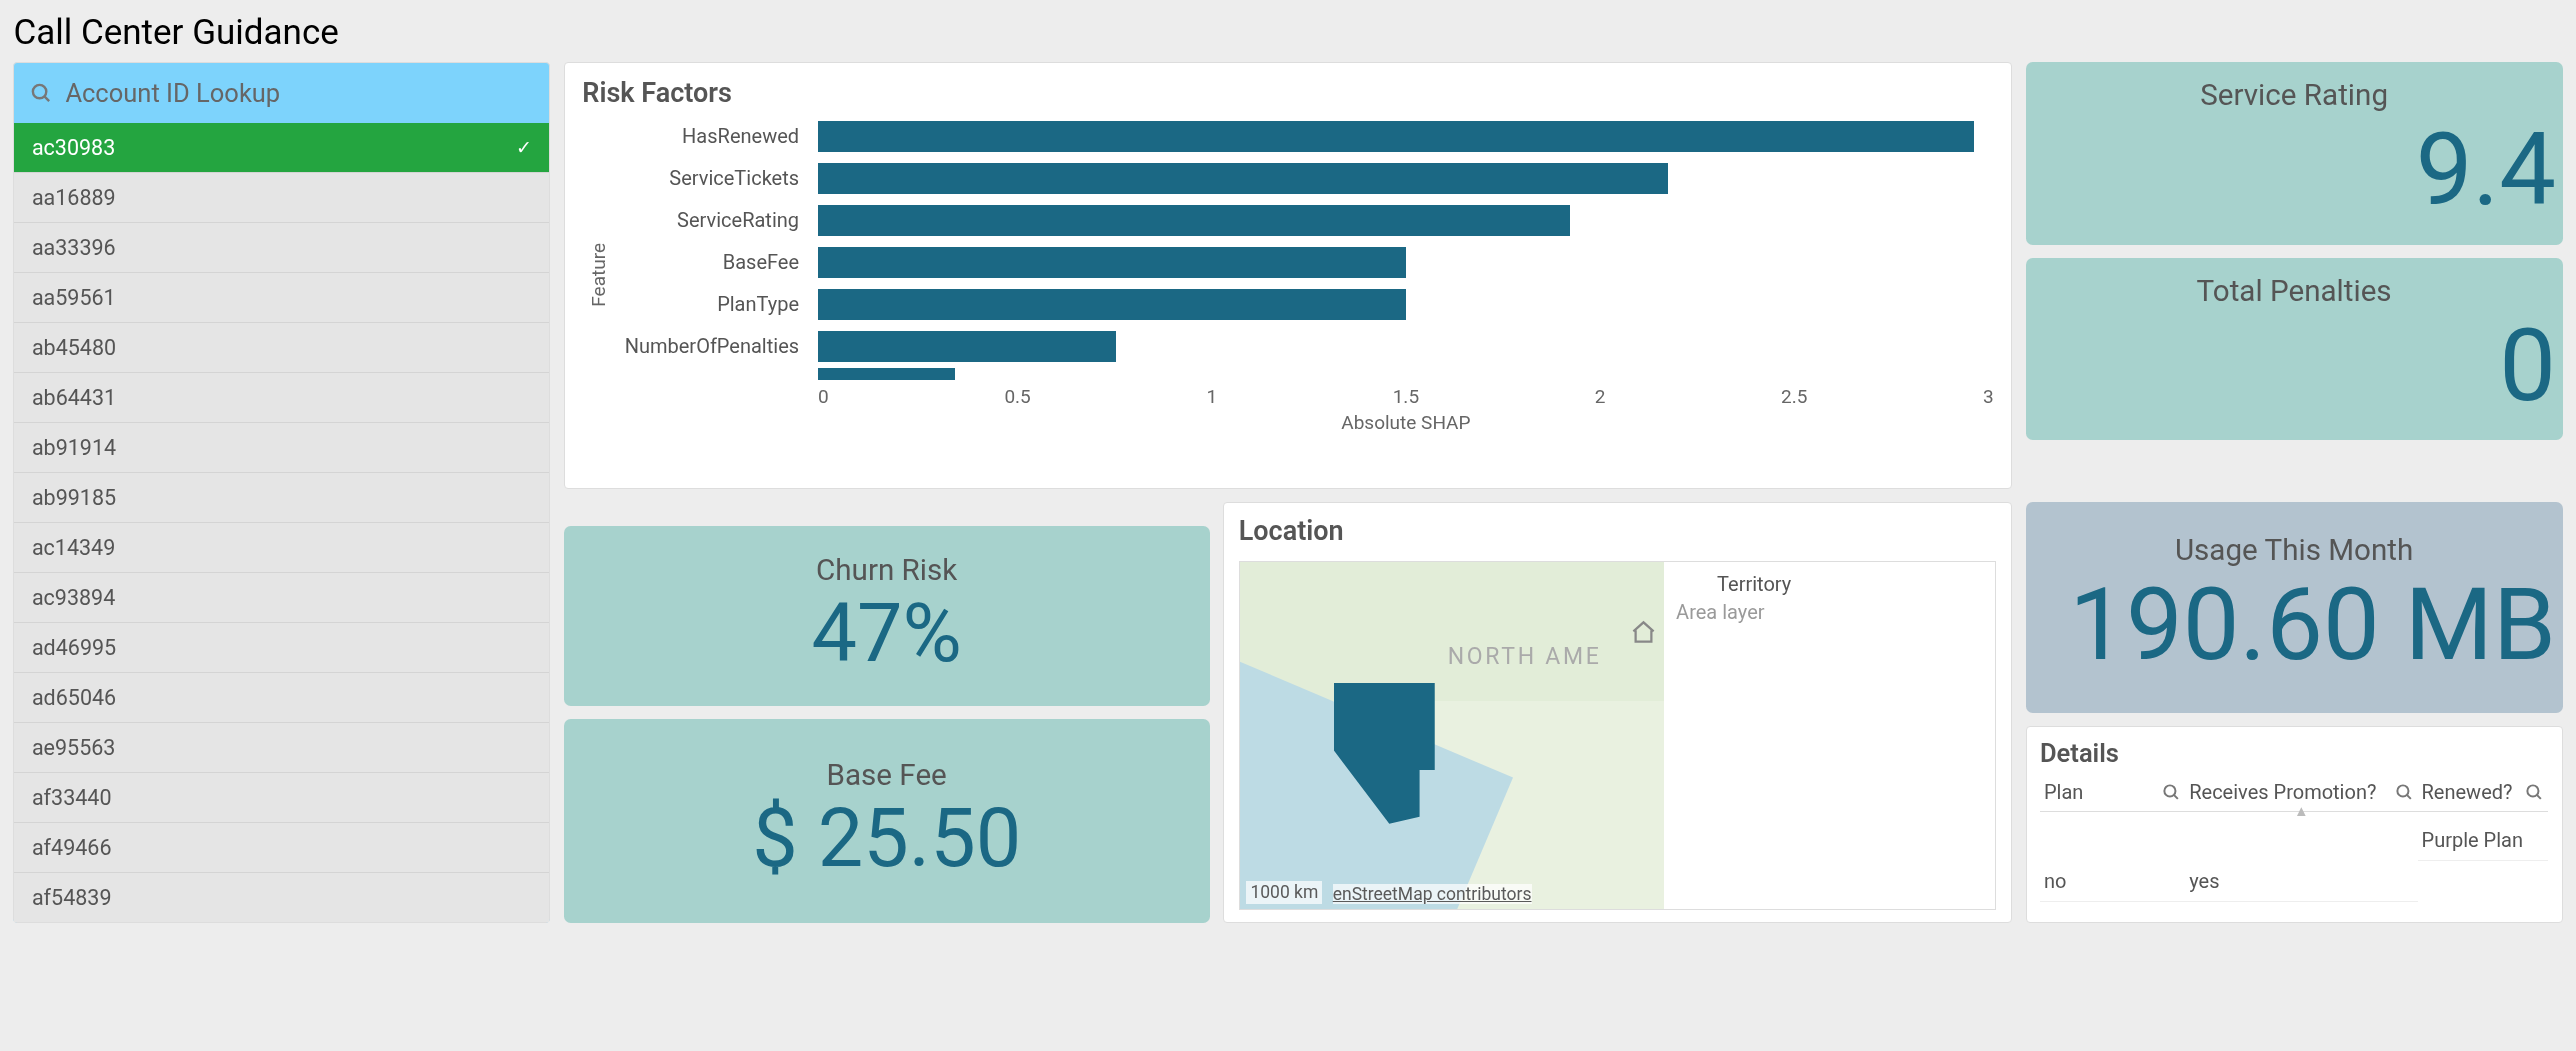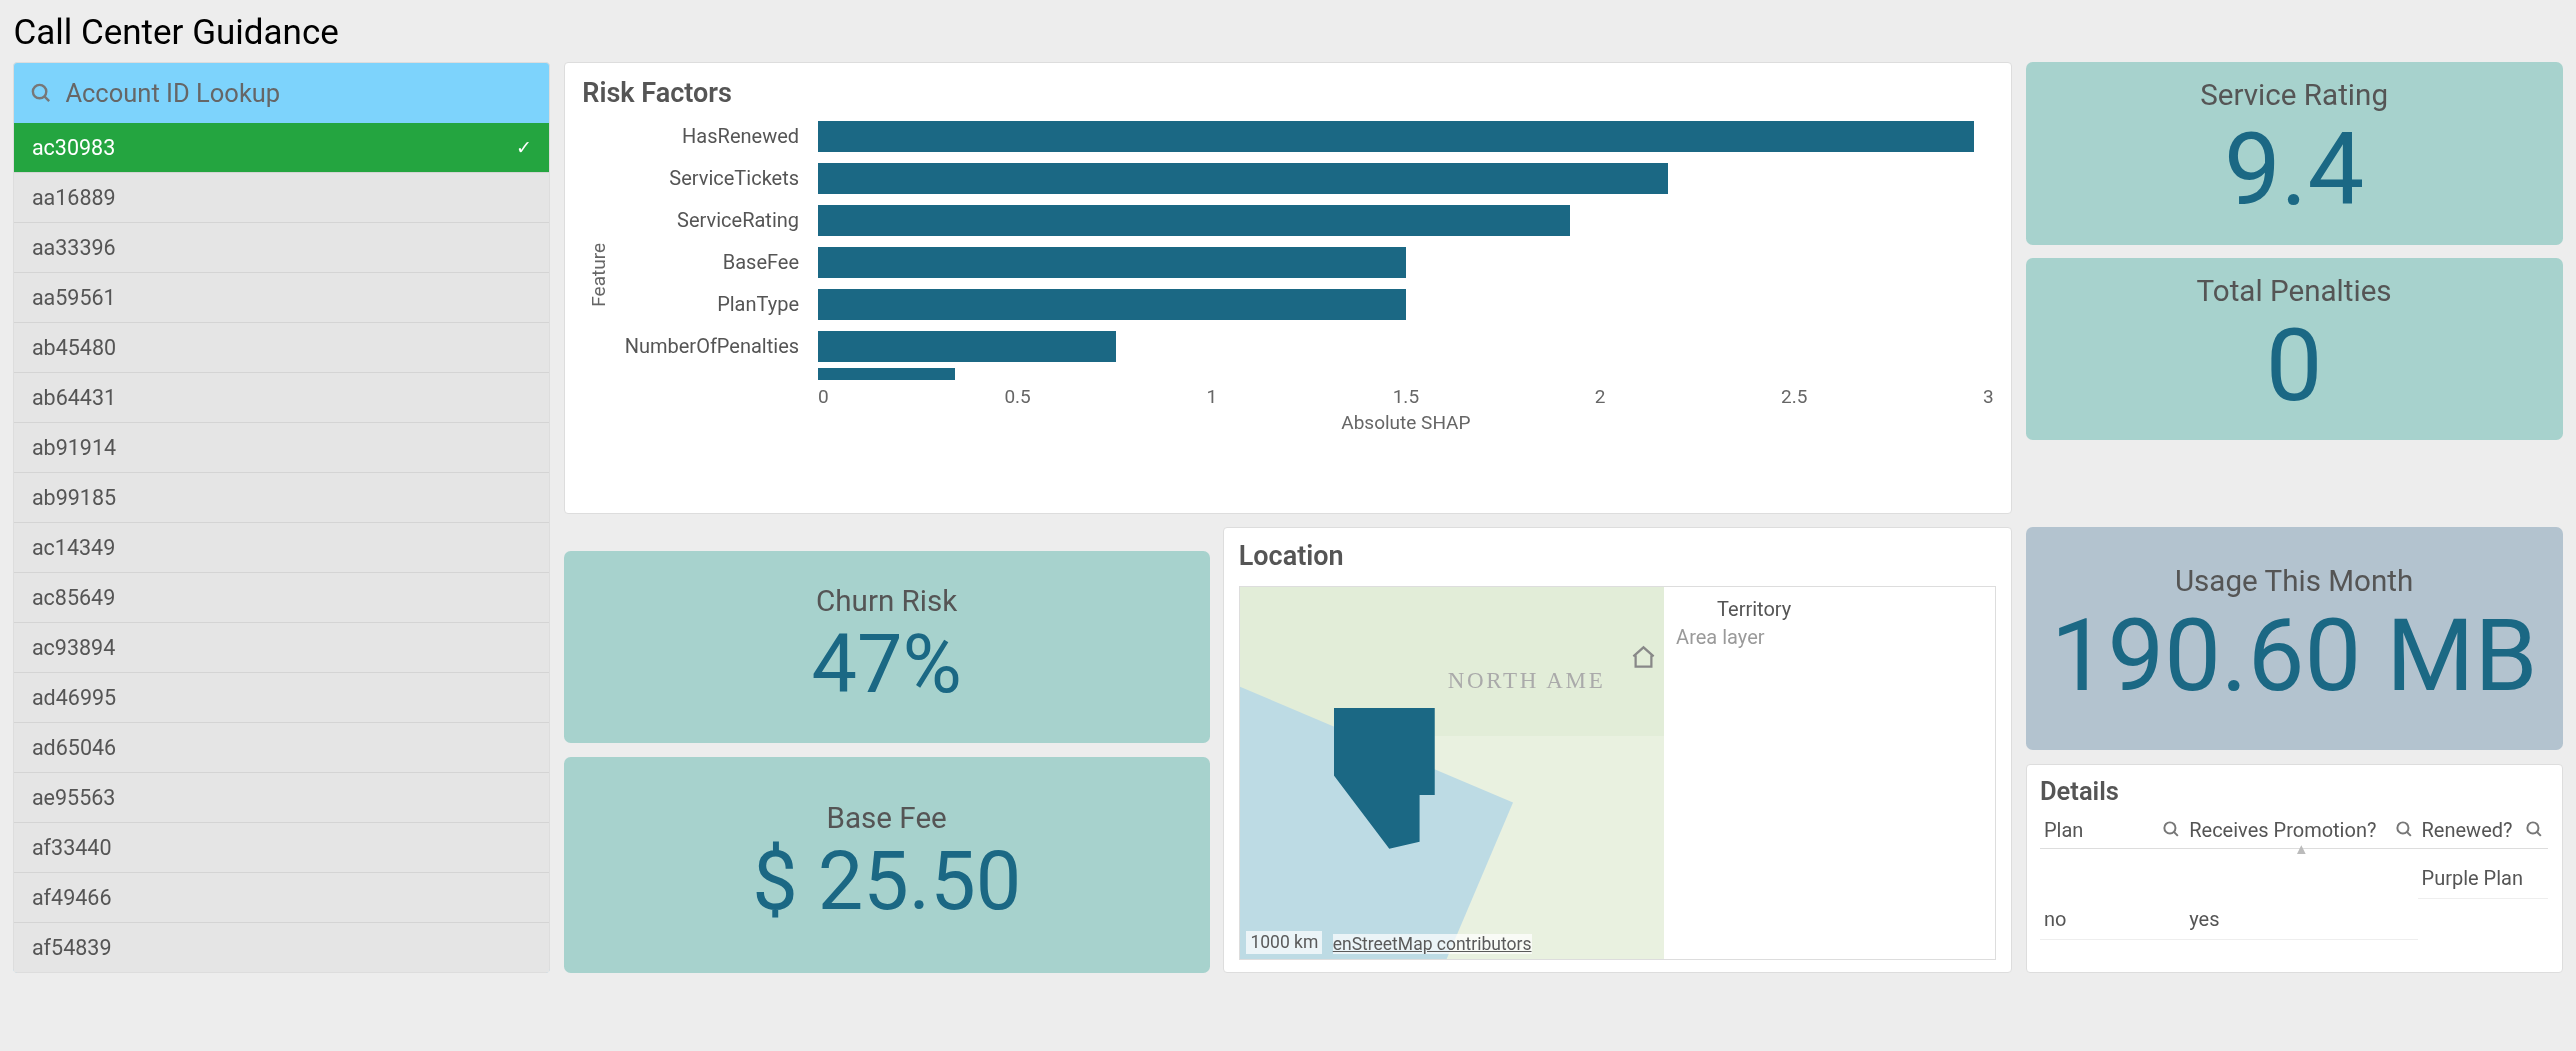--- a/index.html
+++ b/index.html
@@ -136,21 +136,21 @@
     text-align: center;
     display: flex;
     flex-direction: column;
     justify-content: center;
     padding: 16px 6.7px;
   }
   .kpi.teal { background: #a7d2cd; }
   .kpi.blue { background: #b3c3cf; }
   .kpi-label { font-size: 29.6px; color: #555; }
   .kpi-value { font-size: 81px; font-weight: 400; color: #1b6884; line-height: 1.15; }
-  .kpi.big .kpi-value { font-size: 101px; }
+  .kpi.big .kpi-value { font-size: 101px; text-align: right; }
 
   
   .location-panel {
     background: #fff;
     border: 0.7px solid #ddd;
     border-radius: 4px;
     padding: 12px 14.8px;
     display: flex;
     flex-direction: column;
   }
@@ -179,21 +179,20 @@
     width: 101px; height: 141px;
     background: #1b6884;
     clip-path: polygon(0 0, 100% 0, 100% 62%, 85% 62%, 85% 95%, 55% 100%, 0 48%);
   }
   .na-label {
     position: absolute;
     top: 81px; left: 208px;
     color: #aaa;
     font-size: 23px;
     letter-spacing: 2.7px;
-    font-family: Liberation Serif, serif;
   }
   .home-icon {
     position: absolute;
     top: 57px; right: 6.7px;
     color: #888;
   }
   .scale-bar {
     position: absolute;
     bottom: 5.4px; left: 6.7px;
     font-size: 17.5px;
@@ -274,23 +273,20 @@
           <span>ab64431</span>
         </div>
         <div class="lookup-item">
           <span>ab91914</span>
         </div>
         <div class="lookup-item">
           <span>ab99185</span>
         </div>
         <div class="lookup-item">
           <span>ac14349</span>
-        </div>
-        <div class="lookup-item">
-          <span>ac85649</span>
         </div>
         <div class="lookup-item">
           <span>ac93894</span>
         </div>
         <div class="lookup-item">
           <span>ad46995</span>
         </div>
         <div class="lookup-item">
           <span>ad65046</span>
         </div>

